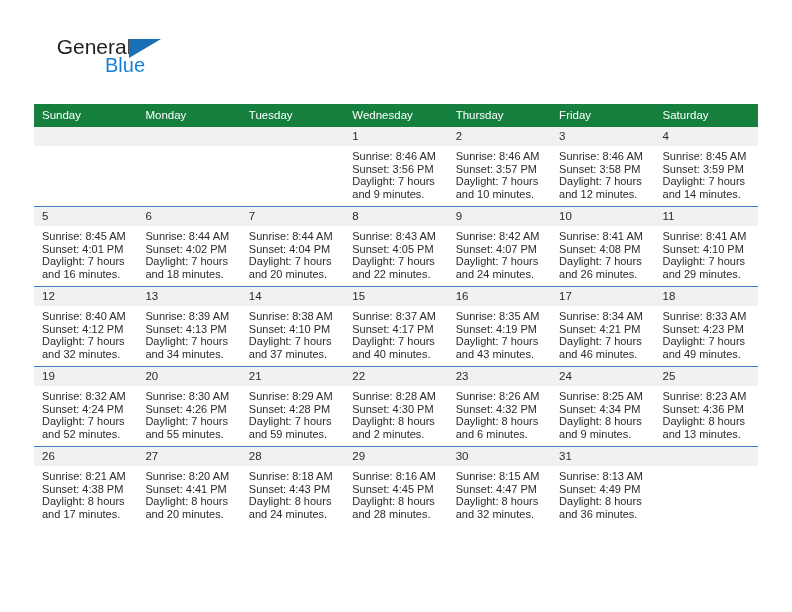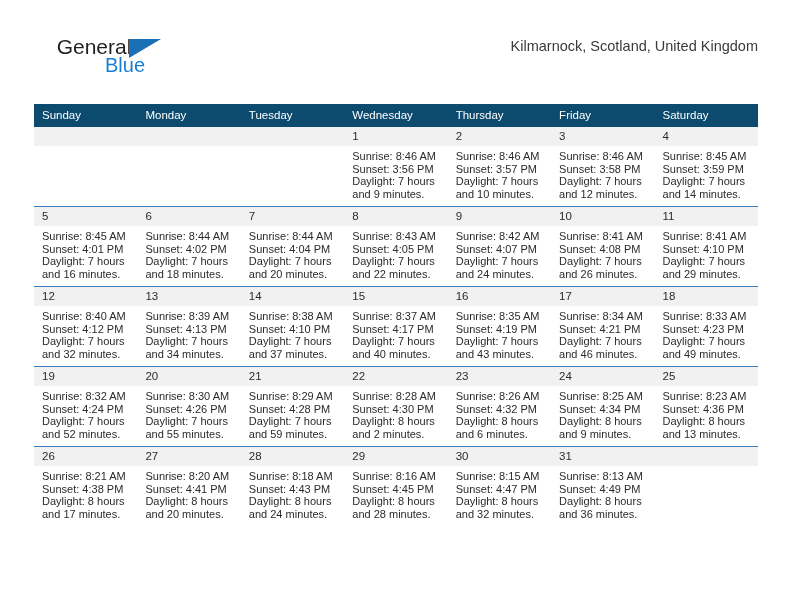--- a/index.html
+++ b/index.html
@@ -86,21 +86,21 @@
   
   .calendar {
     position: absolute;
     left: 34px;
     top: 104px;
     width: 724px;
     border-collapse: collapse;
     table-layout: fixed;
   }
   .calendar th {
-    background: #0c4a6e;
+    background: #15803d;
     color: #ffffff;
     font-size: 11.5px;
     font-weight: normal;
     text-align: left;
     padding: 5px 0 6px 8px;
     height: 11px;
     border: none;
   }
   .calendar td {
     vertical-align: top;
@@ -145,21 +145,20 @@
 <div class="page">
 
   <div class="header">
 
     <div class="brand">
       <span class="brand-general">General</span><span class="brand-triangle"></span>
       <span class="brand-blue">Blue</span>
     </div>
 
     <div class="title-block">
-      <div class="cal-subtitle">Kilmarnock, Scotland, United Kingdom</div>
     </div>
 
   </div>
 
   <table class="calendar">
     <thead>
       <tr id="weekday-row">
           <th>Sunday</th>
           <th>Monday</th>
           <th>Tuesday</th>

